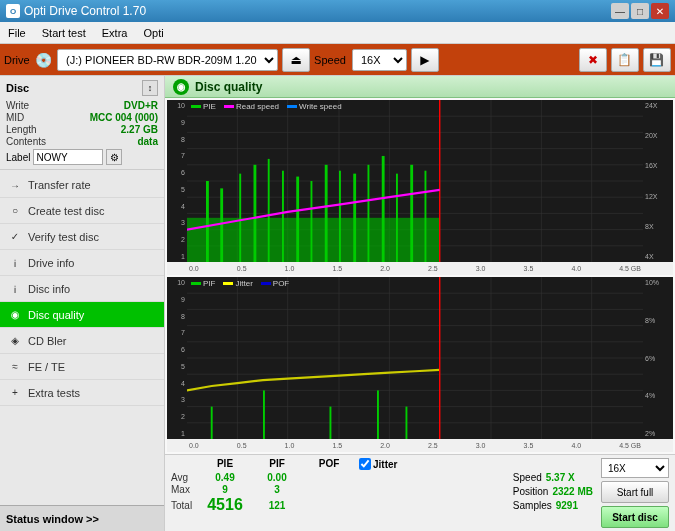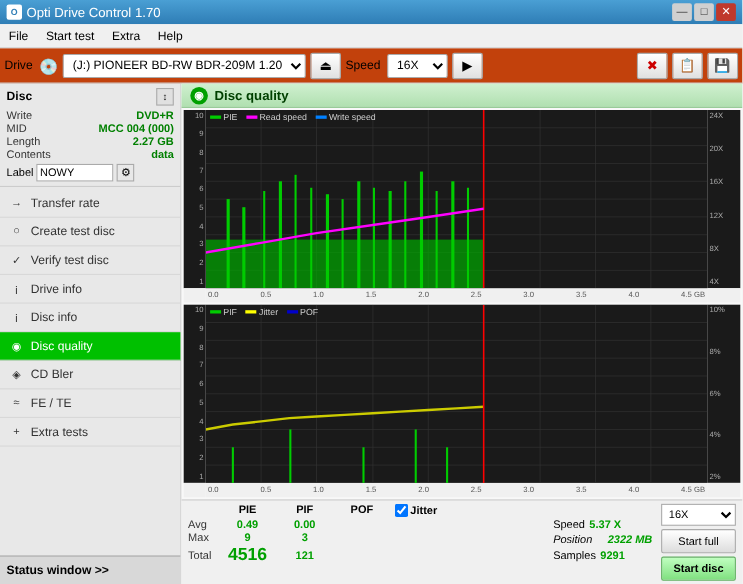--- a/index.html
+++ b/index.html
@@ -114,21 +114,21 @@
     <button class="title-btn minimize">—</button>
     <button class="title-btn maximize">□</button>
     <button class="title-btn close">✕</button>
   </div>
 </div>
 
 <div class="menu-bar">
   <span class="menu-item">File</span>
   <span class="menu-item">Start test</span>
   <span class="menu-item">Extra</span>
-  <span class="menu-item">Help</span>
+  <span class="menu-item">Opti</span>
 </div>
 
 <div class="toolbar">
   <span class="toolbar-label">Drive</span>
   <span style="font-size:14px;">💿</span>
   <select class="toolbar-drive-select">
     <option>  (J:)  PIONEER BD-RW  BDR-209M 1.20</option>
   </select>
   <button class="toolbar-btn" title="Eject">⏏</button>
   <span class="toolbar-label">Speed</span>
@@ -459,21 +459,21 @@
           <span style="width:52px;text-align:center;font-size:10px;color:#00a000;font-weight:bold;">121</span>
           <span style="width:52px;text-align:center;font-size:10px;color:#00a000;font-weight:bold;"></span>
         </div>
       </div>
 
       <div style="display:flex; flex-direction:column; gap:3px; justify-content:center; padding-top:14px;">
         <div style="display:flex; gap:4px; align-items:center;">
           <span style="font-size:10px;">Speed</span>
           <span style="font-size:10px;color:#00a000;font-weight:bold;">5.37 X</span>
         </div>
-        <div style="display:flex; gap:14px; font-style:italic;">
+        <div style="display:flex; gap:4px; ">
           <span style="font-size:10px;">Position</span>
           <span style="font-size:10px;color:#00a000;font-weight:bold;">2322 MB</span>
         </div>
         <div style="display:flex; gap:4px; align-items:center;">
           <span style="font-size:10px;">Samples</span>
           <span style="font-size:10px;color:#00a000;font-weight:bold;">9291</span>
         </div>
       </div>
 
       <div style="display:flex; flex-direction:column; gap:3px; align-items:stretch; padding-top:0;">

